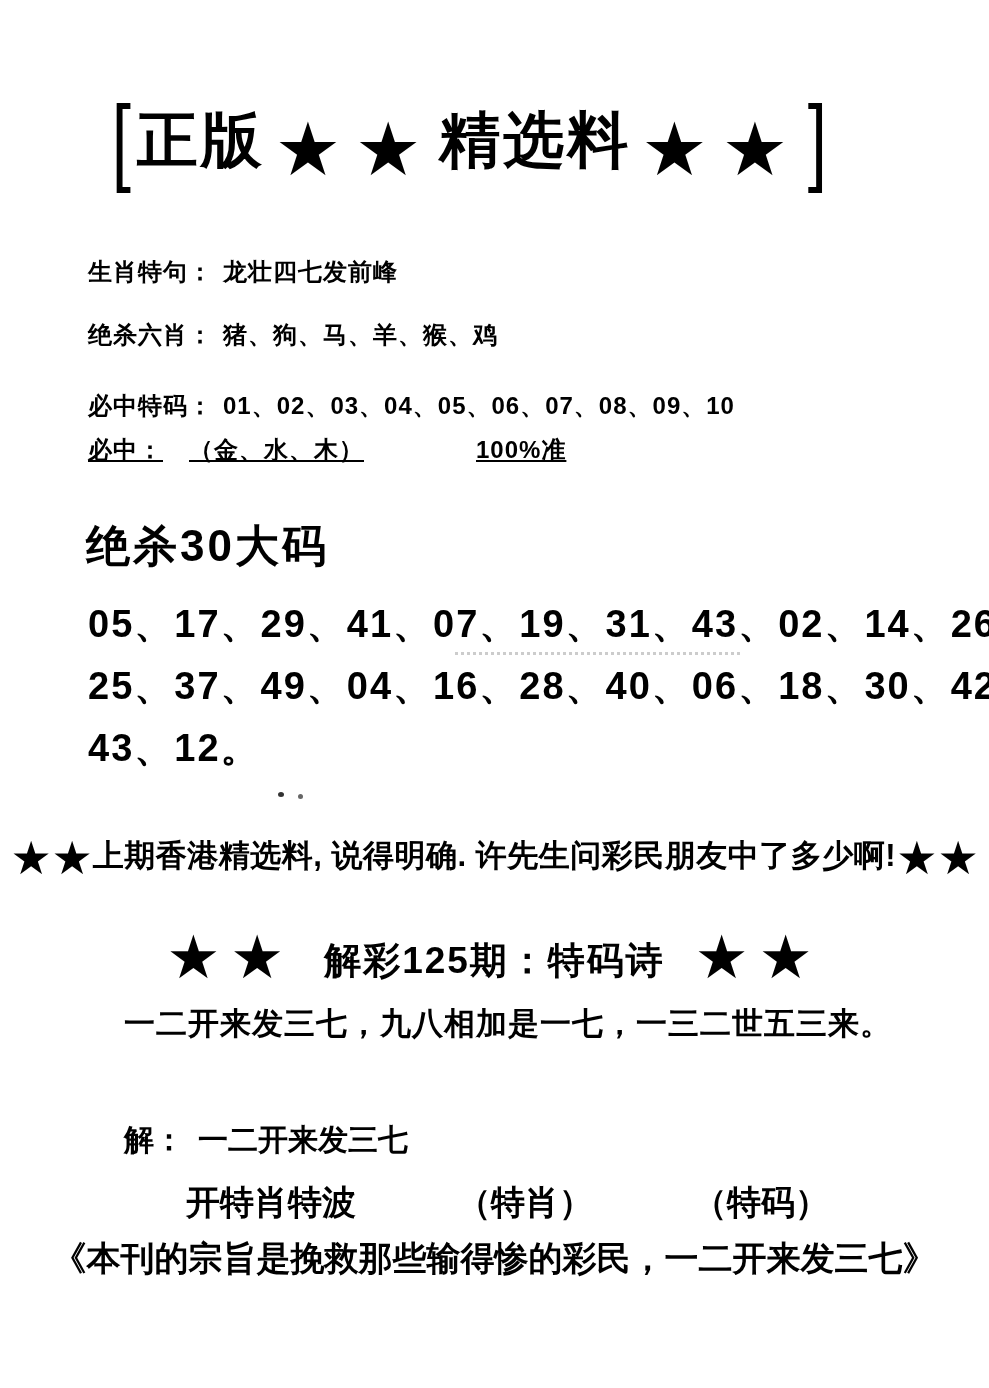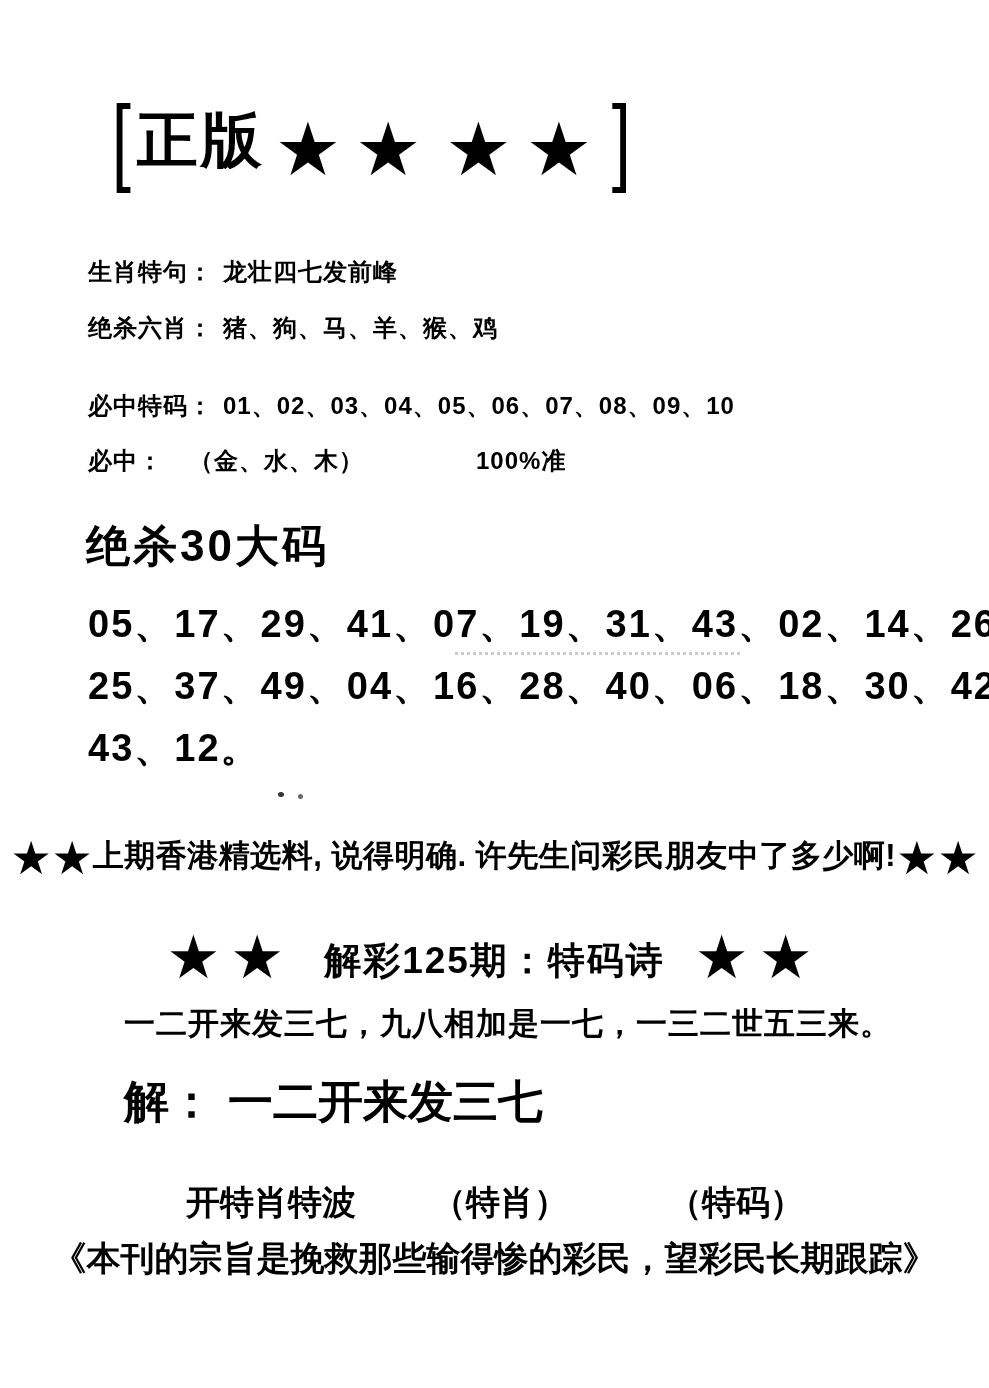--- a/index.html
+++ b/index.html
@@ -31,23 +31,23 @@
   
   .info-line {
     position: absolute;
     left: 88px;
     font-size: 24px;
     line-height: 40px;
     white-space: nowrap;
     letter-spacing: 1px;
   }
   #info-0 { top: 252px; }
-  #info-1 { top: 308px; }
+  #info-1 { top: 315px; }
   #info-2 { top: 386px; }
-  #info-3 { top: 441px; }
+  #info-3 { top: 430px; text-decoration: underline; }
   .info-line .value { margin-left: 10px; }
   #info-3 .value { margin-left: 26px; }
   #info-3 .note  { margin-left: 112px; }
 
   
   .kill-heading {
     position: absolute;
     left: 86px;
     top: 516px;
     margin: 0;
@@ -118,36 +118,36 @@
   .poem p {
     margin: 0 16px 30px 0;
     font-size: 31px;
     line-height: 32px;
     letter-spacing: 1px;
     white-space: nowrap;
   }
   .answer {
     position: absolute;
     left: 124px;
-    top: 1084px;
-    font-size: 45px;
+    top: 1122px;
+    font-size: 30px;
     line-height: 36px;
     white-space: nowrap;
   }
   .answer .ans-text { margin-left: 14px; }
 
   .open-line {
     position: absolute;
     left: 186px;
     top: 1184px;
     font-size: 34px;
     line-height: 36px;
     white-space: nowrap;
   }
-  .open-line .open-mid   { margin-left: 76px; }
+  .open-line .open-mid   { margin-left: 101px; }
   .open-line .open-right { margin-left: 100px; }
 
   
   .footer {
     position: absolute;
     left: 0; right: 0;
     top: 1238px;
     text-align: center;
     font-size: 34px;
     line-height: 40px;
@@ -156,20 +156,21 @@
 </style>
 </head>
 <body>
 
 <div class="page">
 
   <div class="title">
     <span class="bracket">[</span>
     <span class="t-text">正版</span>
     <span class="t-stars">★★</span>
+    <span class="t-text">精选料</span>
     <span class="t-stars">★★</span>
     <span class="bracket">]</span>
   </div>
 
   <div class="info-line" id="info-0">
     <span class="label">生肖特句：</span><span class="value">龙壮四七发前峰</span>
   </div>
   <div class="info-line" id="info-1">
     <span class="label">绝杀六肖：</span><span class="value">猪、狗、马、羊、猴、鸡</span>
   </div>
@@ -206,15 +207,15 @@
   </div>
 
   <div class="answer">
     <span>解：</span><span class="ans-text">一二开来发三七</span>
   </div>
 
   <div class="open-line">
     <span class="open-left">开特肖特波</span><span class="open-mid">（特肖）</span><span class="open-right">（特码）</span>
   </div>
 
-  <div class="footer">《本刊的宗旨是挽救那些输得惨的彩民，望彩民长期跟踪》</div>
+  <div class="footer">《本刊的宗旨是挽救那些输得惨的彩民，一二开来发三七》</div>
 
 </div>
 
 </body></html>

